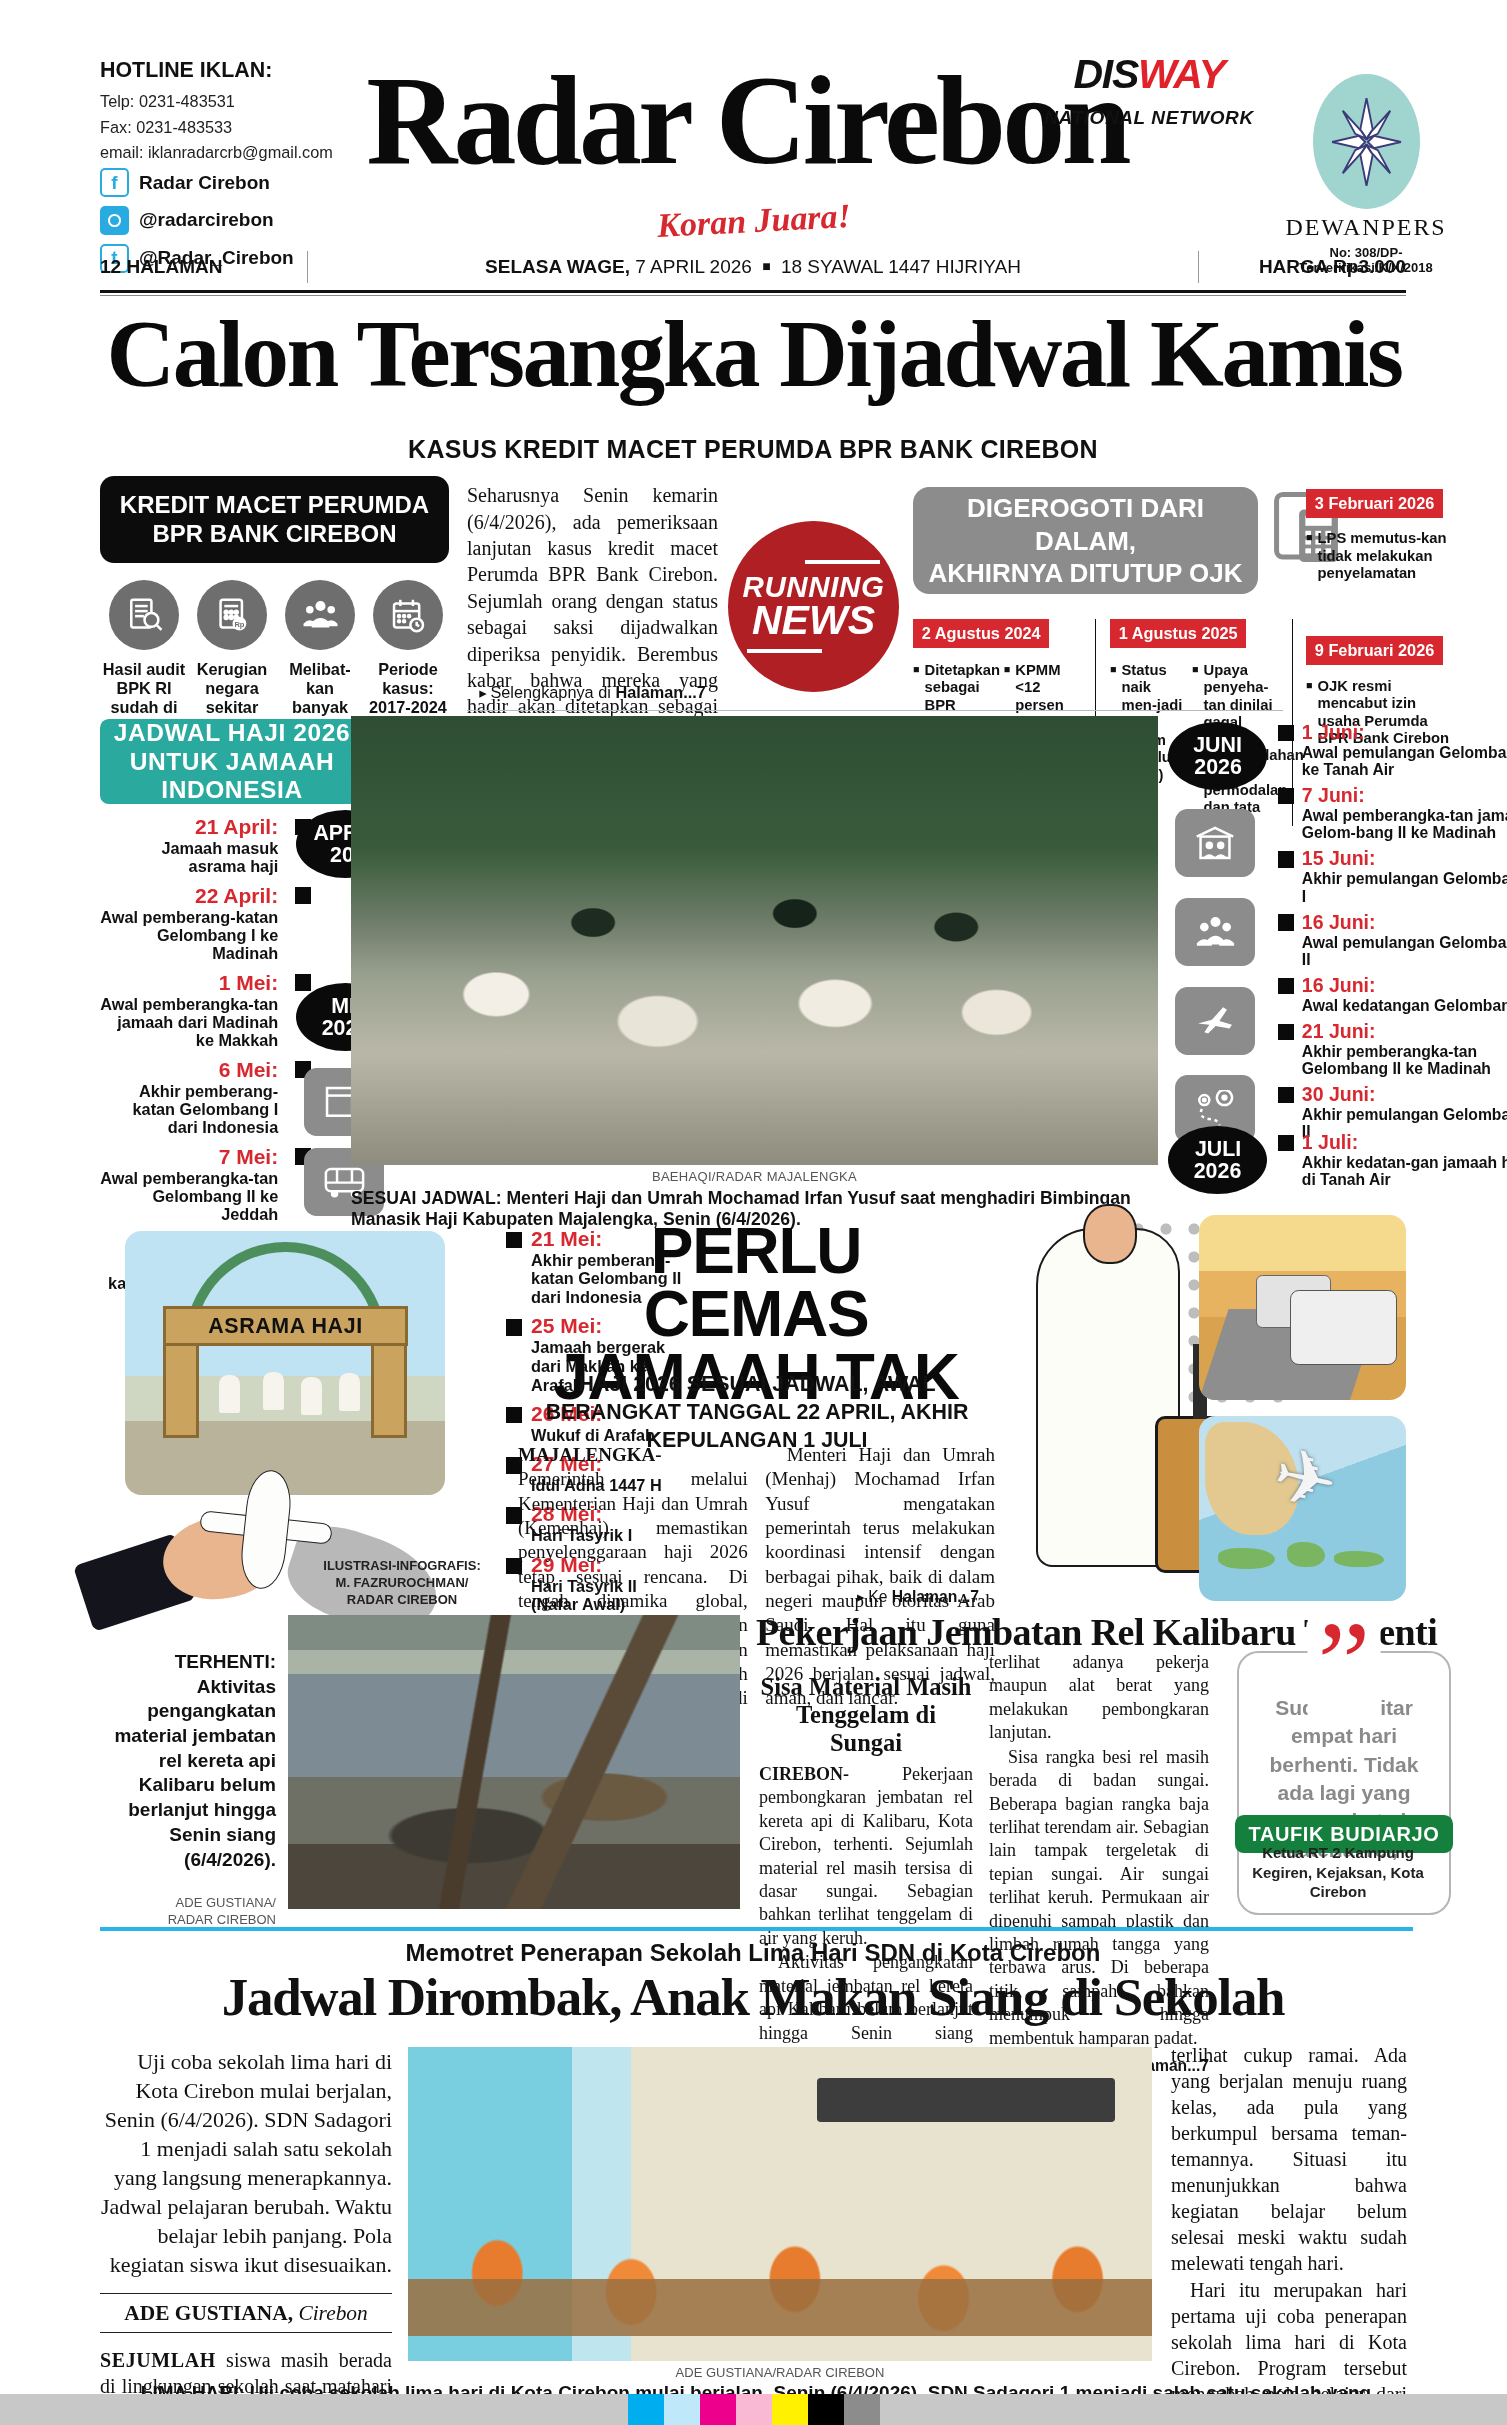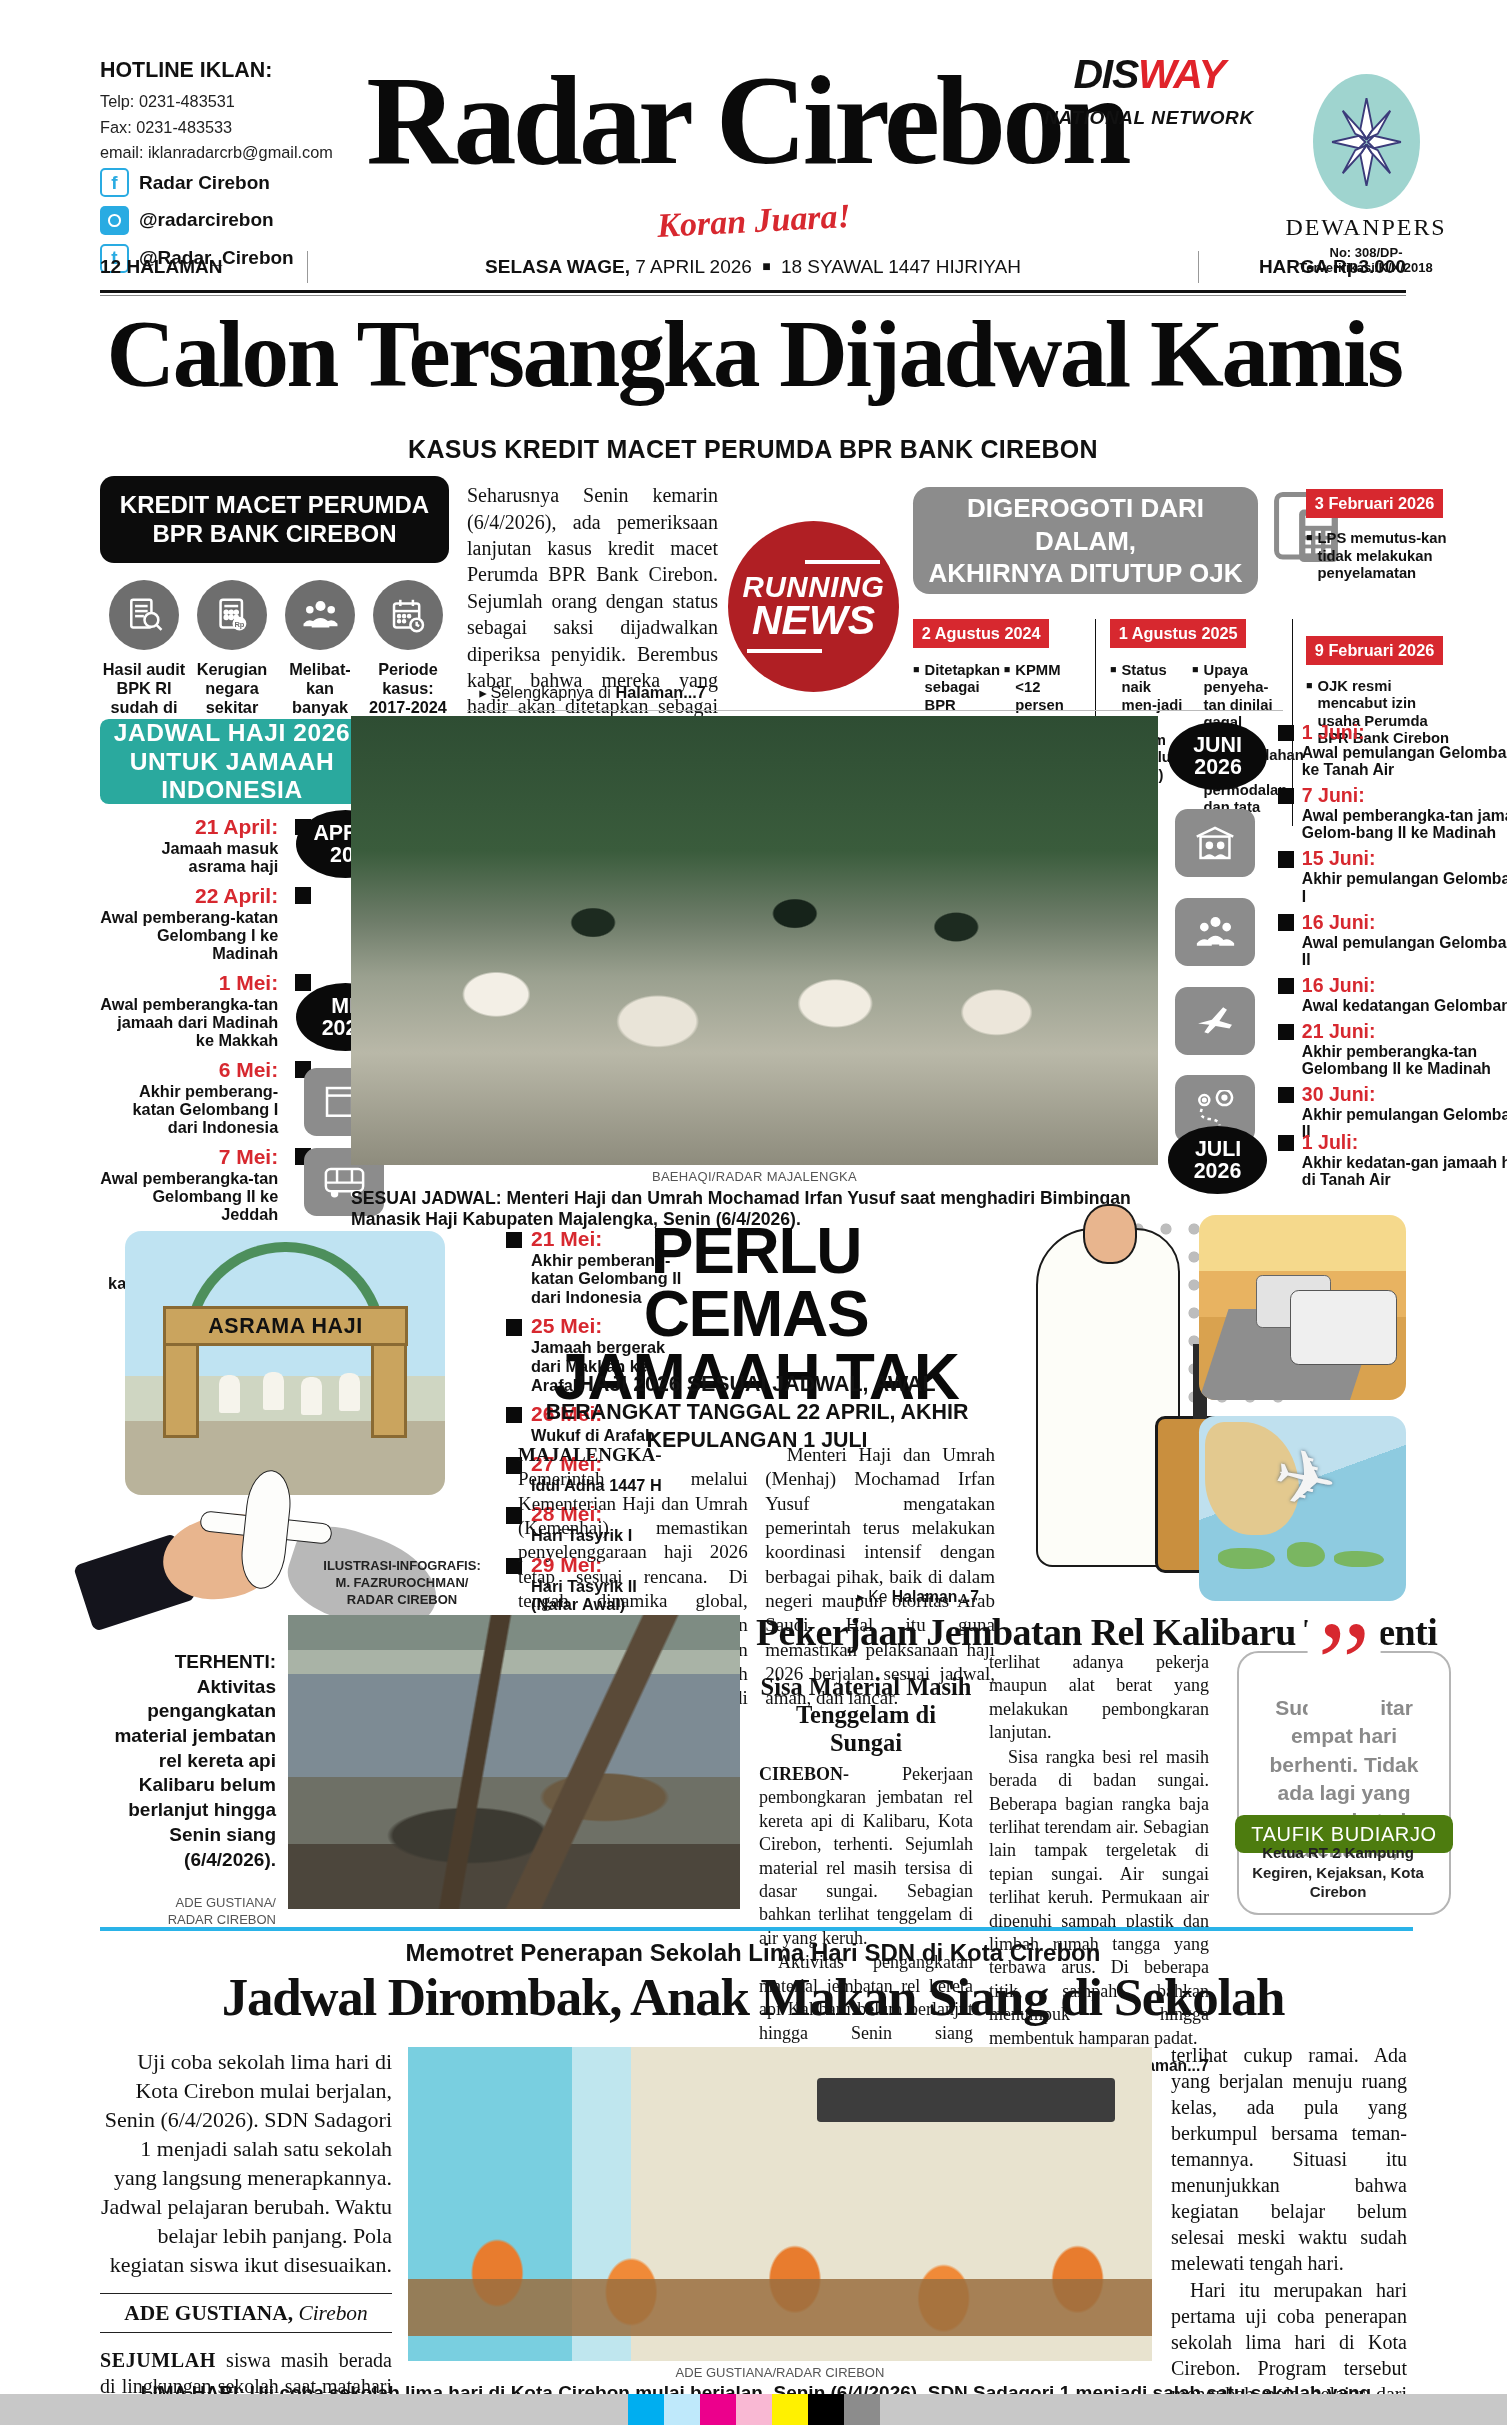--- a/index.html
+++ b/index.html
@@ -225,22 +225,22 @@
   .kcol .lead{font-weight:700}
   .kb1{position:absolute;left:659px;top:148px;width:214px}
   .kb2{position:absolute;left:889px;top:36px;width:220px}
   .kbmore{text-align:right;font-size:15.7px;font-family:"Liberation Sans",sans-serif;margin-top:6.3px}
   .kbmore b{font-weight:800}
   .kquote{position:absolute;left:1137px;top:36px;width:214px;height:264px;border:2.5px solid #b5b5b5;border-radius:21.4px;
           background:#fff;text-align:center;padding:41px 11.3px 0}
   .qmark{position:absolute;left:50%;top:-49px;transform:translateX(-50%);font-family:"Liberation Serif",serif;
          font-size:119px;line-height:1;color:#d7282f;background:#fff;padding:0 10px}
   .qtext{font-size:21px;font-weight:700;color:#8a8a8a;line-height:1.35}
-  .qname{position:absolute;left:-3.8px;right:-3.8px;bottom:60px;background:#4d7c0f;border-radius:8.8px;color:#fff;
-         font-size:20px;font-weight:400;padding:7.5px 0;letter-spacing:0.6px}
+  .qname{position:absolute;left:-3.8px;right:-3.8px;bottom:60px;background:#15803d;border-radius:8.8px;color:#fff;
+         font-size:20px;font-weight:700;padding:7.5px 0;letter-spacing:0.6px}
   .qrole{position:absolute;left:0;right:12px;bottom:11.3px;font-size:15px;font-weight:600;color:#222;line-height:1.3}
   .cyanrule{left:100px;top:1927px;width:1313px;height:4.4px;background:#2ab3e8}
 
   
   .school{left:100px;top:1939px;width:1306px;height:440px}
   .skicker{position:absolute;left:0;top:0;width:1306px;text-align:center;font-size:24px;font-weight:800}
   .shead{position:absolute;left:0;top:28px;width:1306px;text-align:center;font-family:"Liberation Serif",serif;
          font-weight:700;font-size:53px;letter-spacing:-1.3px}
   .scol{position:absolute;left:0;top:108px;width:292px}
   .sintro{font-family:"Liberation Serif",serif;font-size:22px;line-height:1.32;text-align:right;font-weight:500}

